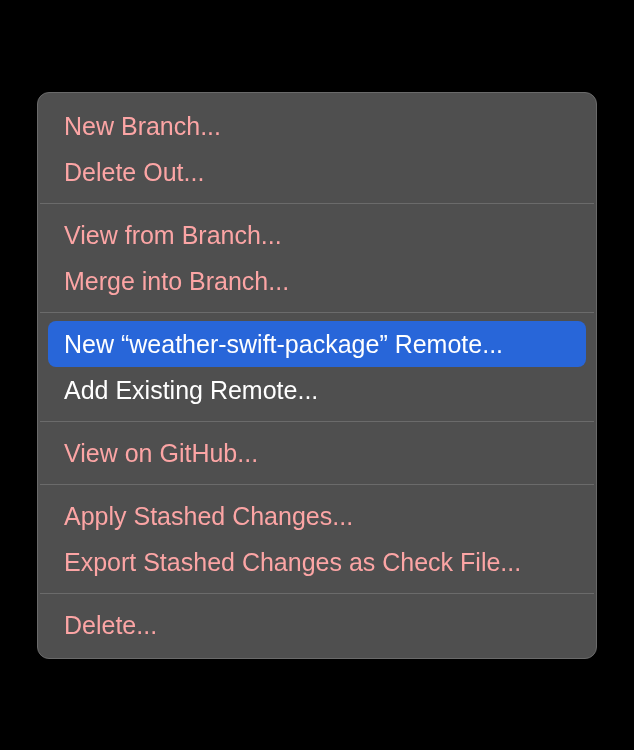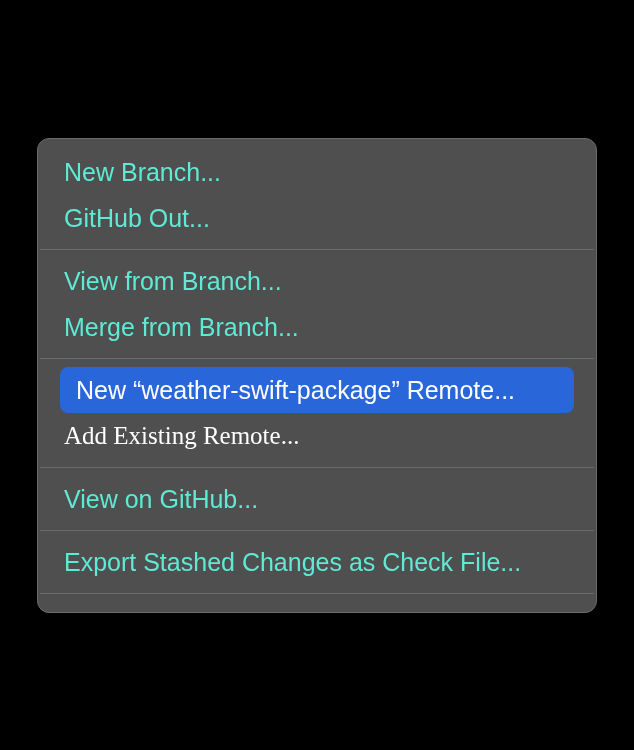--- a/index.html
+++ b/index.html
@@ -27,49 +27,50 @@
     .menu-item {
       padding: 5px 26px;
       font-size: 25px;
       line-height: 36px;
       cursor: default;
       white-space: nowrap;
       overflow: hidden;
       text-overflow: ellipsis;
     }
     .menu-item.disabled {
-      color: #5eead4;
+      color: #fca5a5;
     }
     .menu-item.enabled {
       color: #ffffff;
-      font-family: Liberation Serif, serif;
     }
     .menu-item.selected {
       background: #2866d9;
       color: #ffffff;
       border-radius: 8px;
-      margin: 0 22px;
+      margin: 0 10px;
       padding: 5px 16px;
     }
     .separator {
       height: 1px;
       background: #6b6b6b;
       margin: 8px 2px;
     }
   </style>
 </head>
 <body>
 
 <div class="menu">
     <div class="menu-item disabled">New Branch...</div>
-    <div class="menu-item disabled">GitHub Out...</div>
+    <div class="menu-item disabled">Delete Out...</div>
     <div class="separator"></div>
     <div class="menu-item disabled">View from Branch...</div>
-    <div class="menu-item disabled">Merge from Branch...</div>
+    <div class="menu-item disabled">Merge into Branch...</div>
     <div class="separator"></div>
     <div class="menu-item selected">New “weather-swift-package” Remote...</div>
     <div class="menu-item enabled">Add Existing Remote...</div>
     <div class="separator"></div>
     <div class="menu-item disabled">View on GitHub...</div>
     <div class="separator"></div>
+    <div class="menu-item disabled">Apply Stashed Changes...</div>
     <div class="menu-item disabled">Export Stashed Changes as Check File...</div>
     <div class="separator"></div>
+    <div class="menu-item disabled">Delete...</div>
   </div>
 
 </body></html>

